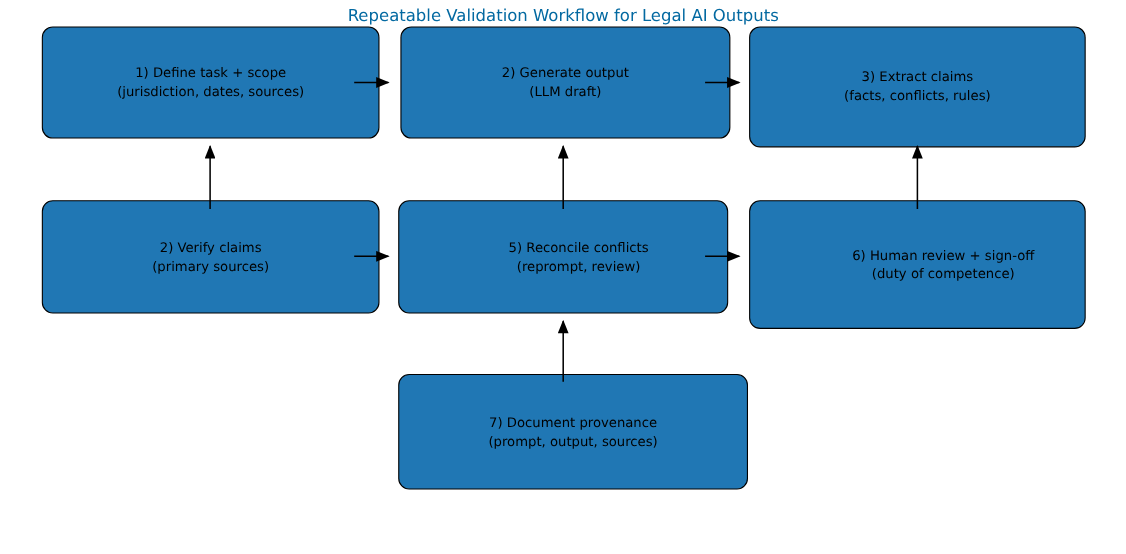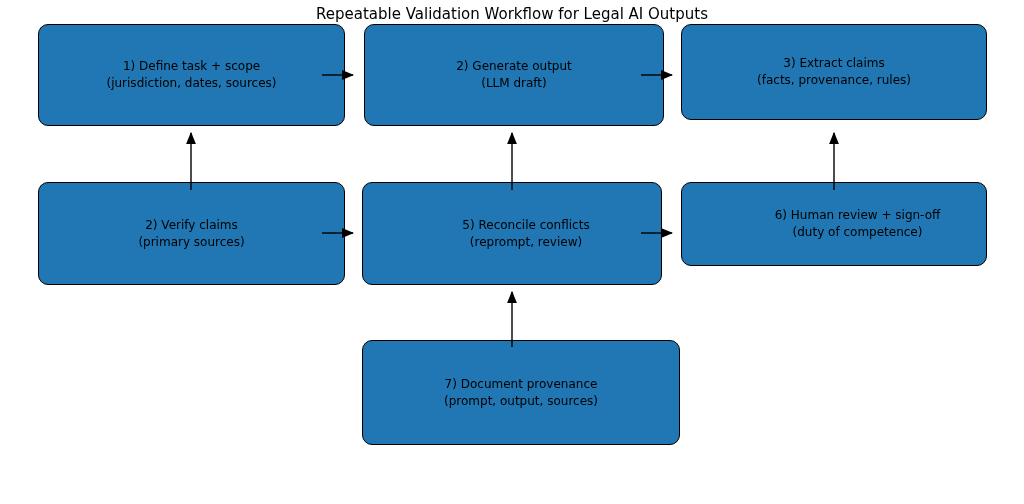--- a/index.html
+++ b/index.html
@@ -11,21 +11,21 @@
     font-family: "DejaVu Sans", sans-serif;
     overflow: hidden;
   }
   .diagram-title {
     position: absolute;
     top: 5px;
     left: 0;
     width: 100%;
     text-align: center;
     font-size: 15px;
-    color: #000000;
+    color: #0369a1;
     z-index: 5;
     pointer-events: none;
   }
   .node {
     position: absolute;
     box-sizing: border-box;
     background: #2077b4;
     border: 1.6px solid #000000;
     border-radius: 10px;
     display: flex;
@@ -34,24 +34,24 @@
     justify-content: center;
     text-align: center;
     color: #000000;
     font-size: 12px;
     line-height: 17px;
     z-index: 1;
   }
   .node span { display: block; white-space: nowrap; }
   #n1 { left: 38px;  top: 24px;  width: 307px; height: 102px; }
   #n2 { left: 364px; top: 24px;  width: 300px; height: 102px; }
-  #n3 { left: 681px; top: 24px;  width: 306px; height: 96px; }
+  #n3 { left: 681px; top: 24px;  width: 306px; height: 110px; }
   #n4 { left: 38px;  top: 182px; width: 307px; height: 103px; }
   #n5 { left: 362px; top: 182px; width: 300px; height: 103px; padding-left: 28px; }
-  #n6 { left: 681px; top: 182px; width: 306px; height: 84px; padding-left: 47px; }
+  #n6 { left: 681px; top: 182px; width: 306px; height: 117px; padding-left: 47px; }
   #n7 { left: 362px; top: 340px; width: 318px; height: 105px; }
   svg.arrows {
     position: absolute;
     left: 0; top: 0;
     width: 1024px; height: 504px;
     z-index: 3;
     pointer-events: none;
   }
 </style>
 </head>
@@ -66,21 +66,21 @@
     <span>(jurisdiction, dates, sources)</span>
   </div>
 
   <div class="node" id="n2">
     <span>2) Generate output</span>
     <span>(LLM draft)</span>
   </div>
 
   <div class="node" id="n3">
     <span>3) Extract claims</span>
-    <span>(facts, provenance, rules)</span>
+    <span>(facts, conflicts, rules)</span>
   </div>
 
   <div class="node" id="n4">
     <span>2) Verify claims</span>
     <span>(primary sources)</span>
   </div>
 
   <div class="node" id="n5">
     <span>5) Reconcile conflicts</span>
     <span>(reprompt, review)</span>

